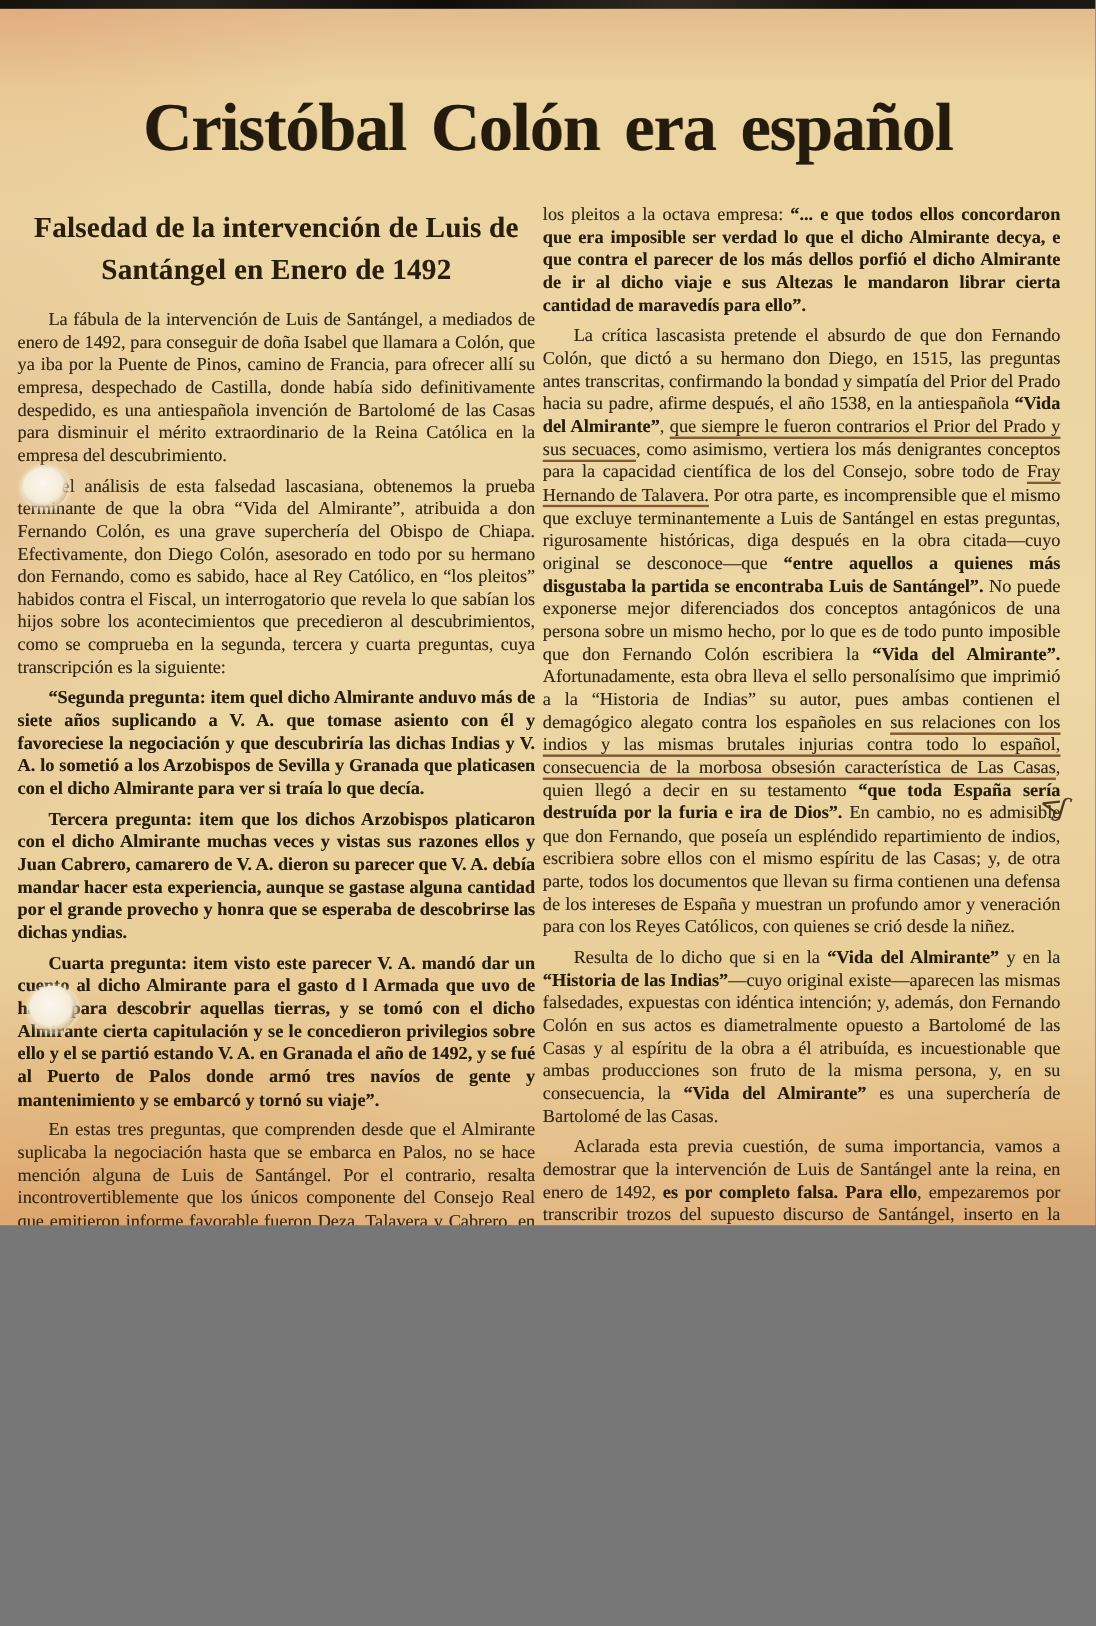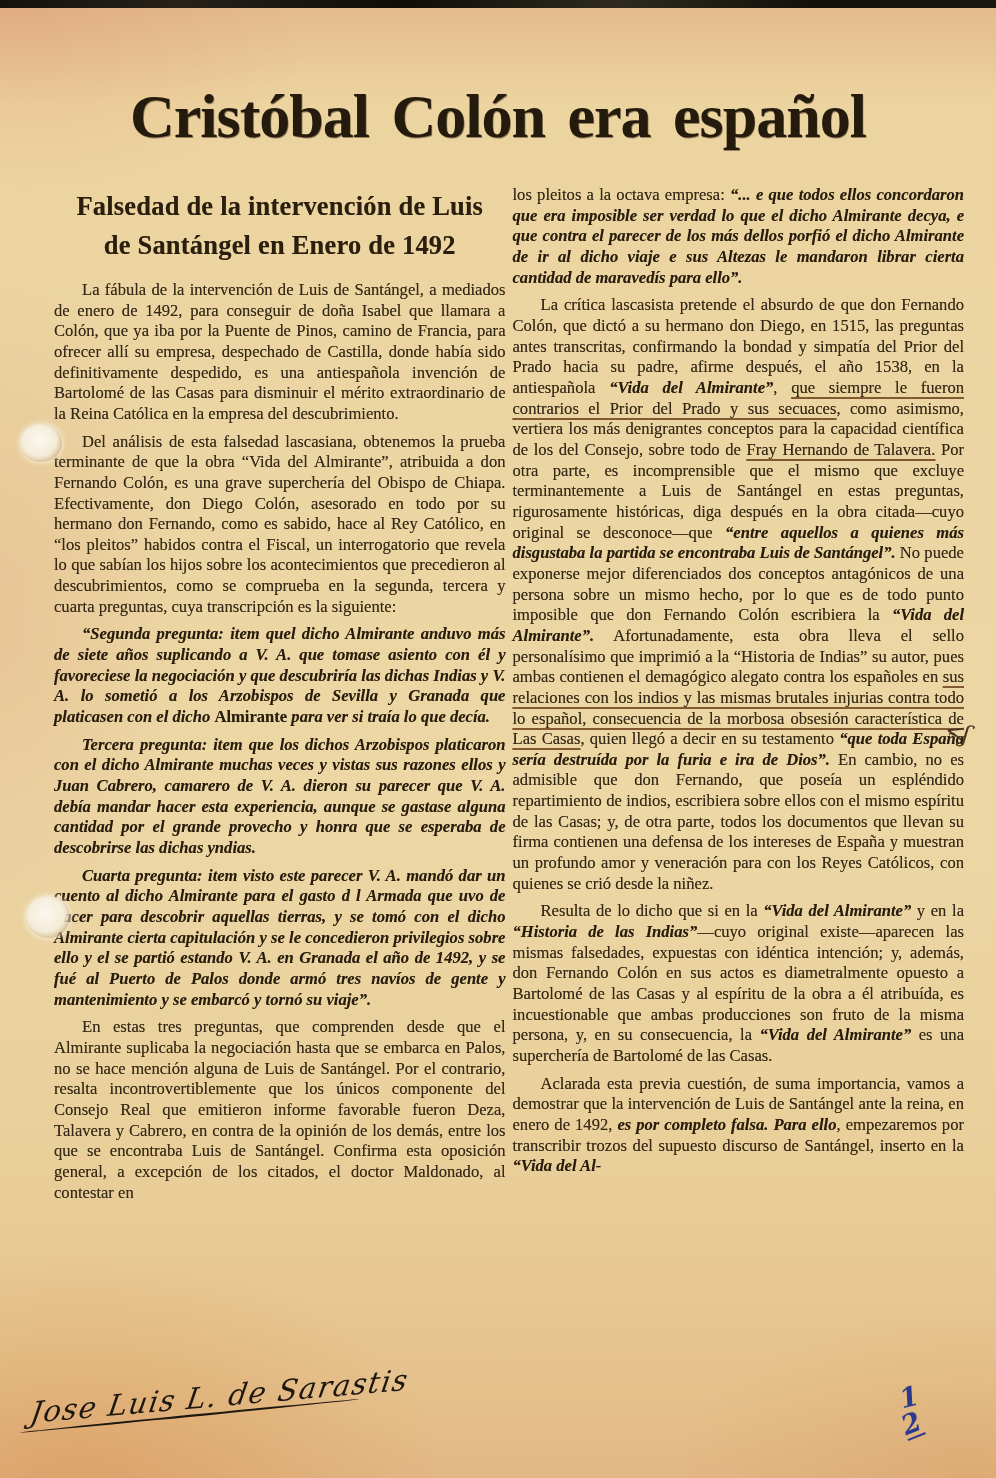--- a/index.html
+++ b/index.html
@@ -1,44 +1,44 @@
 <!DOCTYPE html>
 <html lang="es"><head>
 <meta charset="utf-8">
 <style>
   html,body{margin:0;padding:0;background:#777;}
   .page{
-    position:relative;width:996px;height:1478px;overflow:hidden;
+    position:relative;width:996px;height:1114px;overflow:hidden;
     background:
       radial-gradient(ellipse 420px 260px at 2% 1%, rgba(215,120,85,0.22), transparent 70%),
       radial-gradient(ellipse 260px 500px at 0% 42%, rgba(205,95,70,0.14), transparent 70%),
       radial-gradient(ellipse 520px 320px at 8% 100%, rgba(205,115,45,0.30), transparent 70%),
       radial-gradient(ellipse 420px 240px at 97% 100%, rgba(200,120,55,0.20), transparent 70%),
       linear-gradient(180deg,#e3b98c 0%, #ecd4a0 7%, #ebd5a2 30%, #ecd7a5 55%, #e9cf9a 78%, #e5c18c 94%, #e2b785 100%);
     font-family:"Liberation Serif","DejaVu Serif",serif;
     color:#312615;
   }
   .scan-edge{position:absolute;top:0;left:0;right:0;height:8px;
     background:linear-gradient(90deg,#15120c 0%,#26221a 18%,#0f0d08 40%,#2e2a20 62%,#121009 82%,#1b1812 100%);}
   .headline{
     margin:0;padding:84px 30px 0 30px;text-align:center;
     font-size:62px;font-weight:bold;line-height:1.05;letter-spacing:-1px;word-spacing:8px;
     color:#241b0d;text-shadow:0.6px 0.8px 0 rgba(45,32,14,0.45);
   }
-  .columns{display:flex;gap:7px;padding:36px 32px 0 54px;}
+  .columns{display:flex;gap:7px;padding:36px 32px 0 16px;}
   .col{flex:1;min-width:0;text-align:justify;font-size:16.6px;line-height:1.245;
     color:#342817;text-shadow:0 0 0.6px rgba(70,48,22,0.55);hyphens:auto;}
   .section-heading{
     font-size:26.5px;font-weight:bold;line-height:1.45;text-align:center;
     margin:2px 6px 16px 6px;color:#2a1f0f;letter-spacing:0.2px;
   }
   .para{margin:0 0 7px 0;text-indent:28px;}
   .para.cont{text-indent:0;}
   .seg{}
-  .seg.b{font-weight:bold;color:#281d0d;font-style:italic;}
+  .seg.b{font-weight:bold;color:#281d0d;}
   .seg.u{text-decoration:underline;text-decoration-thickness:1.5px;text-underline-offset:3.5px;text-decoration-color:rgba(125,80,40,0.8);}
   .seg.bu{font-weight:bold;color:#281d0d;text-decoration-thickness:1.5px;text-underline-offset:3.5px;text-decoration-color:rgba(125,80,40,0.8);}
   .hole{position:absolute;border-radius:50%;
     background:radial-gradient(circle at 45% 40%, #fbf7ee 0%, #f4ecd8 55%, rgba(240,228,195,0.25) 78%, transparent 100%);
     box-shadow:0 0 5px 1px rgba(250,245,232,0.8), inset -2px -2px 4px rgba(150,110,60,0.25);}
   .hole-1{left:20px;top:424px;width:42px;height:38px;}
   .hole-2{left:26px;top:896px;width:44px;height:42px;}
   .signature{
     position:absolute;left:28px;top:1396px;width:360px;
     font-family:"DejaVu Serif",serif;font-style:italic;

